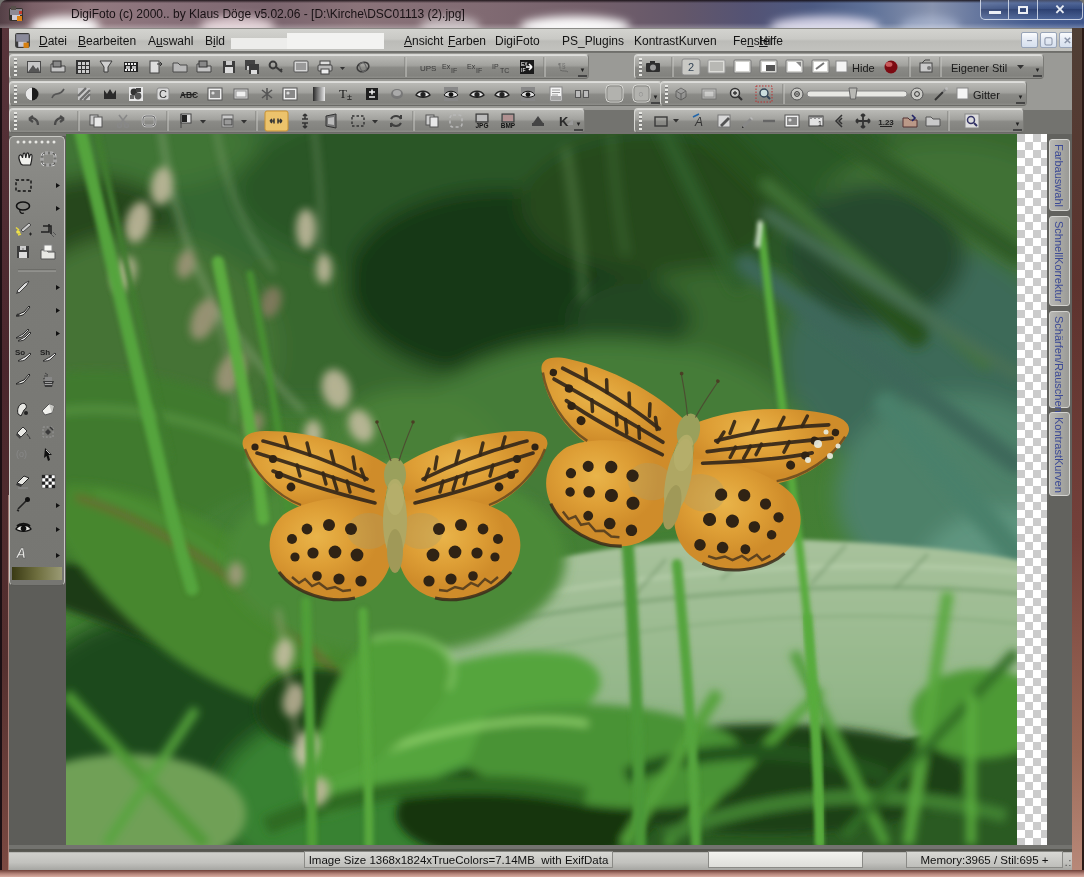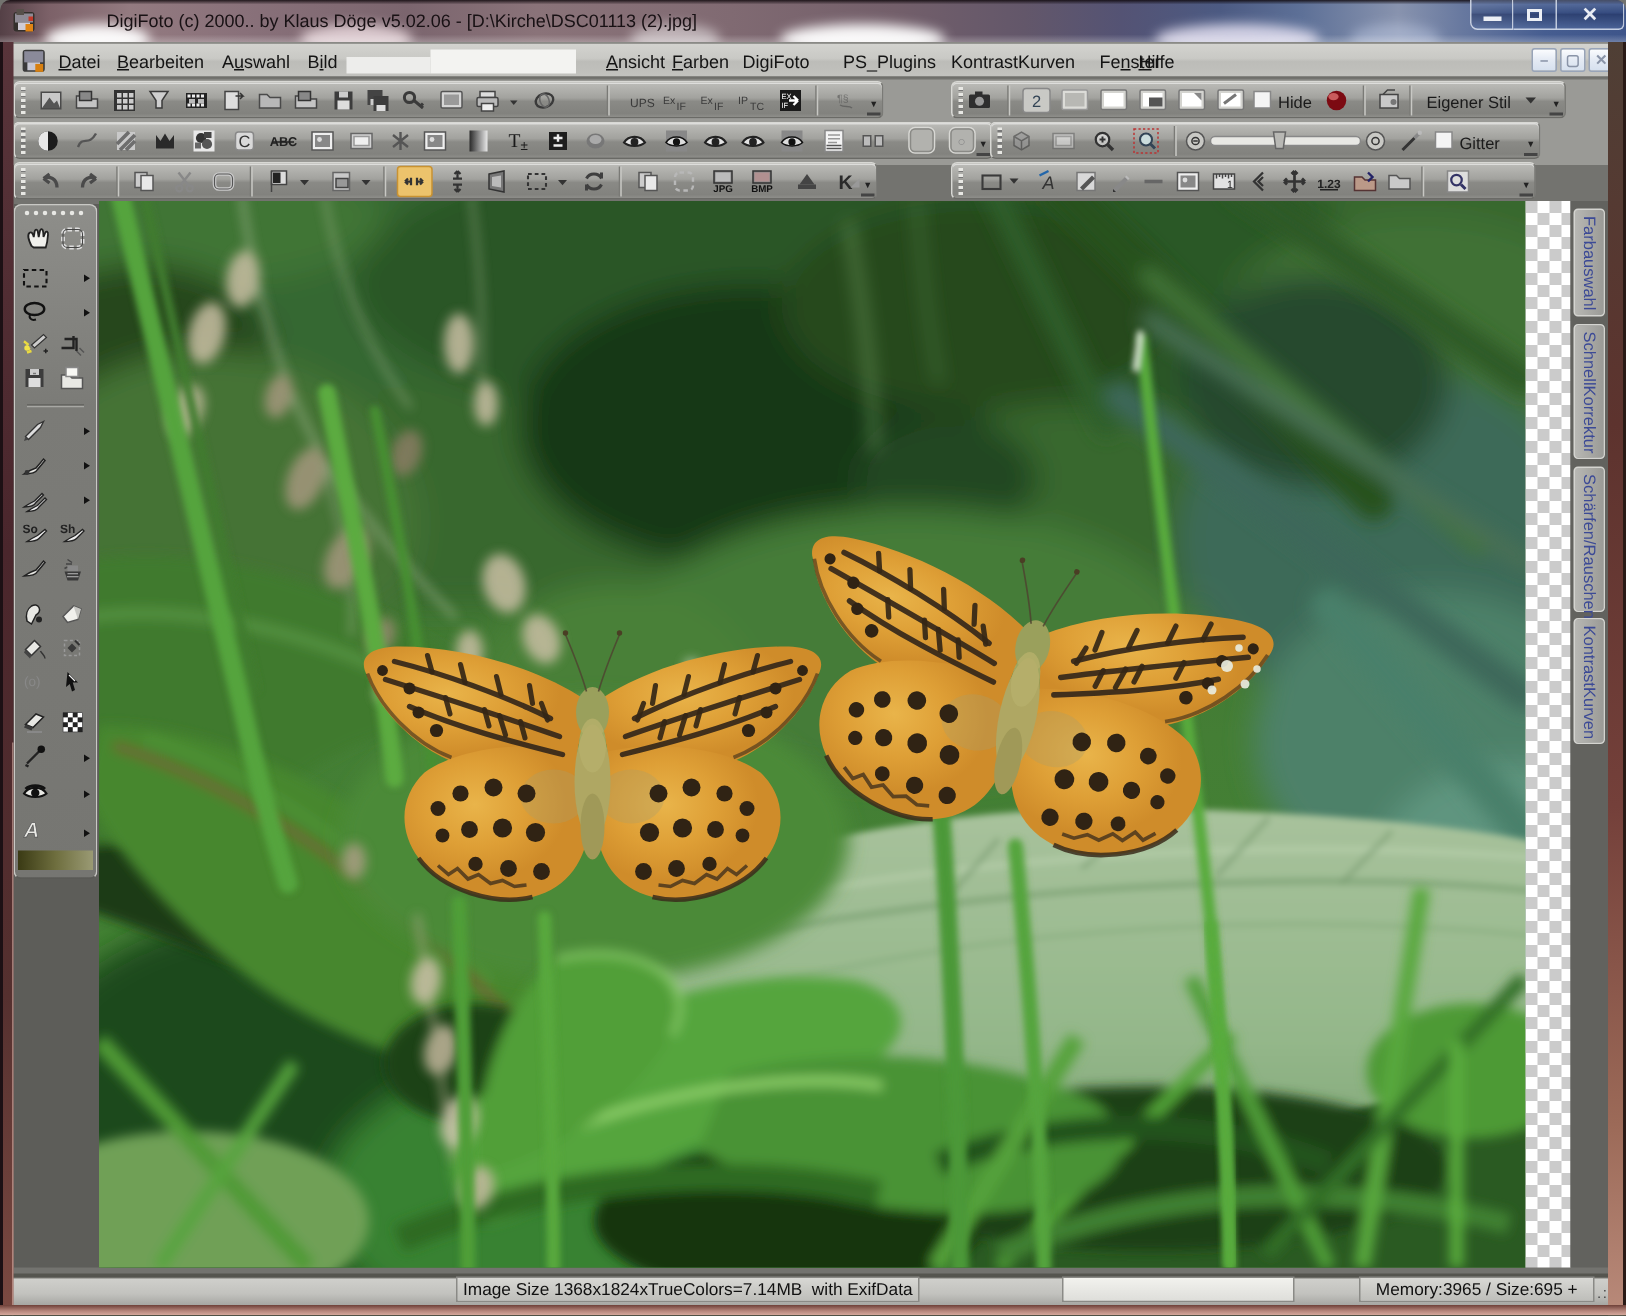--- a/index.html
+++ b/index.html
@@ -1050,19 +1050,19 @@
           <linearGradient id="olv" x1="0" y1="0" x2="1" y2="0">
             <stop offset="0" stop-color="#3a3a14"></stop>
             <stop offset=".5" stop-color="#6e6e3e"></stop>
             <stop offset="1" stop-color="#9a9a74"></stop>
           </linearGradient>
         </defs>
   </svg></div>
   <div id="status">
     <div class="spanel" style="left:303px;width:307px;white-space:nowrap;font-size:11.5px">Image Size 1368x1824xTrueColors=7.14MB&nbsp; with ExifData</div>
     <div class="spanel" style="left:707px;width:153px;background:linear-gradient(180deg,#f2f2ee,#dededa)"></div>
-    <div class="spanel" style="left:905px;width:155px;white-space:nowrap;font-size:11.5px">Memory:3965 / Size:695 +</div>
+    <div class="spanel" style="left:905px;width:155px;white-space:nowrap;font-size:11.5px">Memory:3965 / Stil:695 +</div>
     <div style="position:absolute;right:6px;top:8px;color:#444;font-size:10px;letter-spacing:1px">.::</div>
   </div>
   <div id="brL"></div>
     <div id="brR"></div>
     <div id="brB"></div>
 </div>
 
 </body></html>

